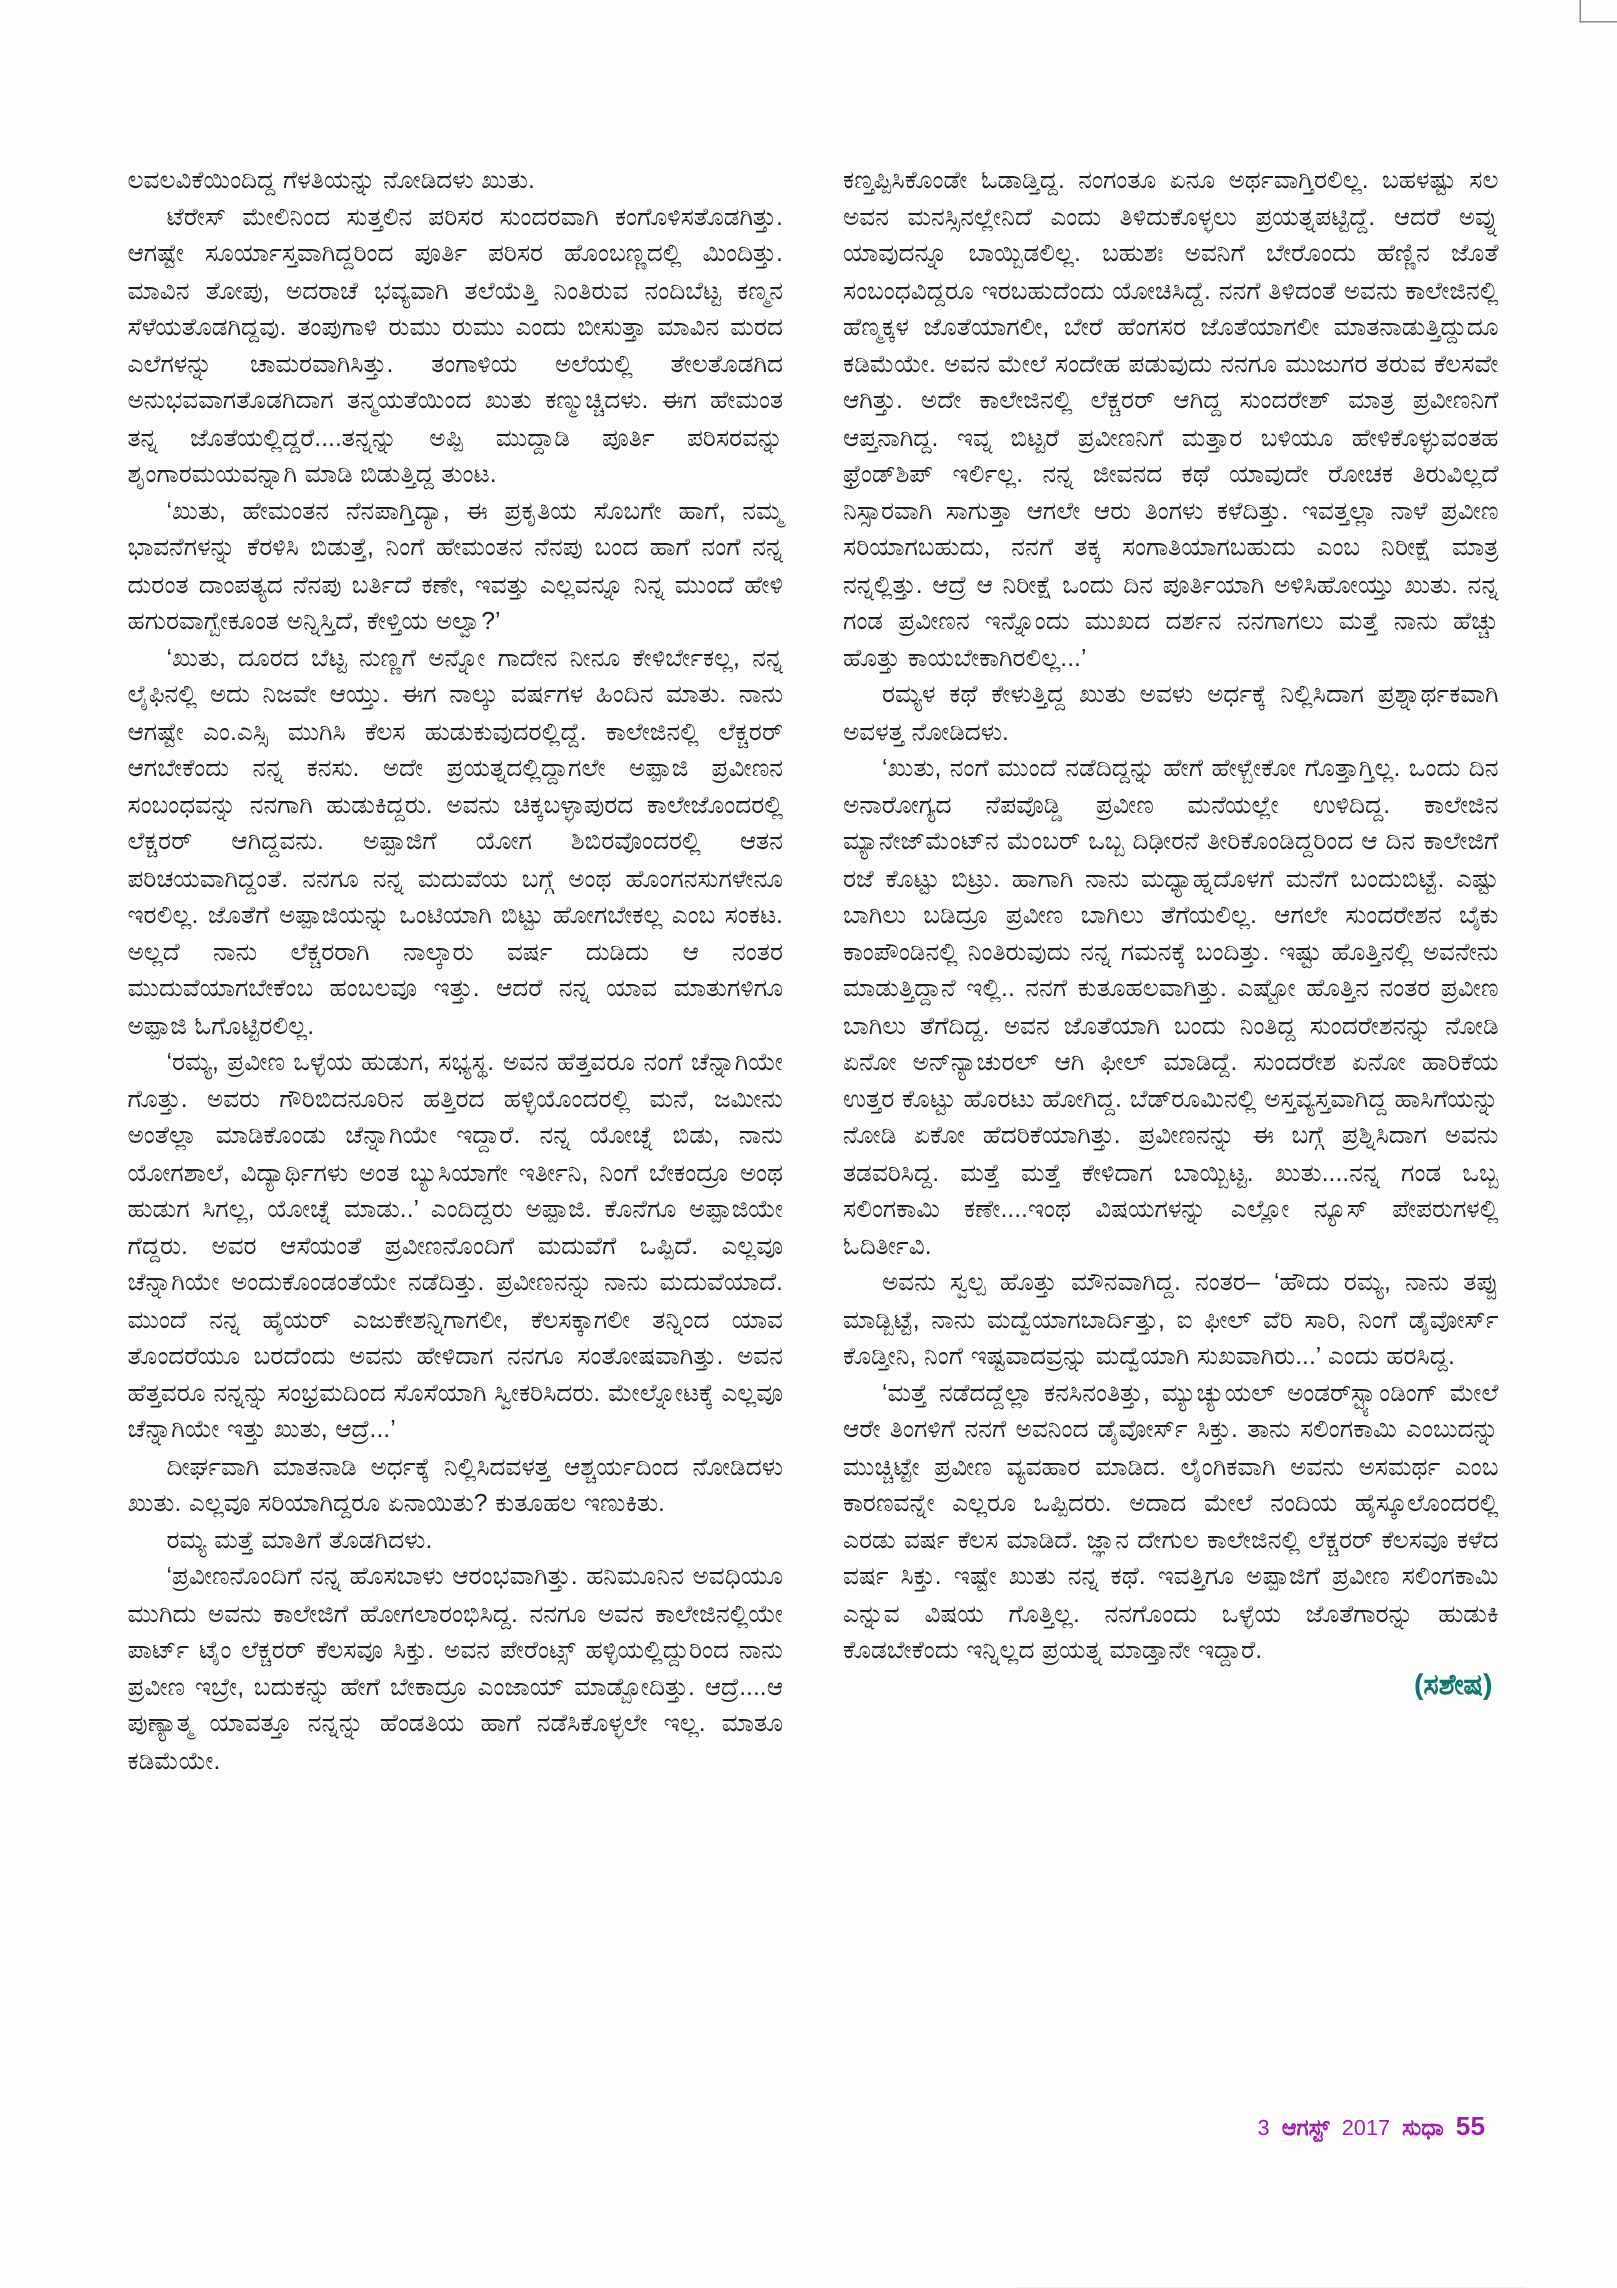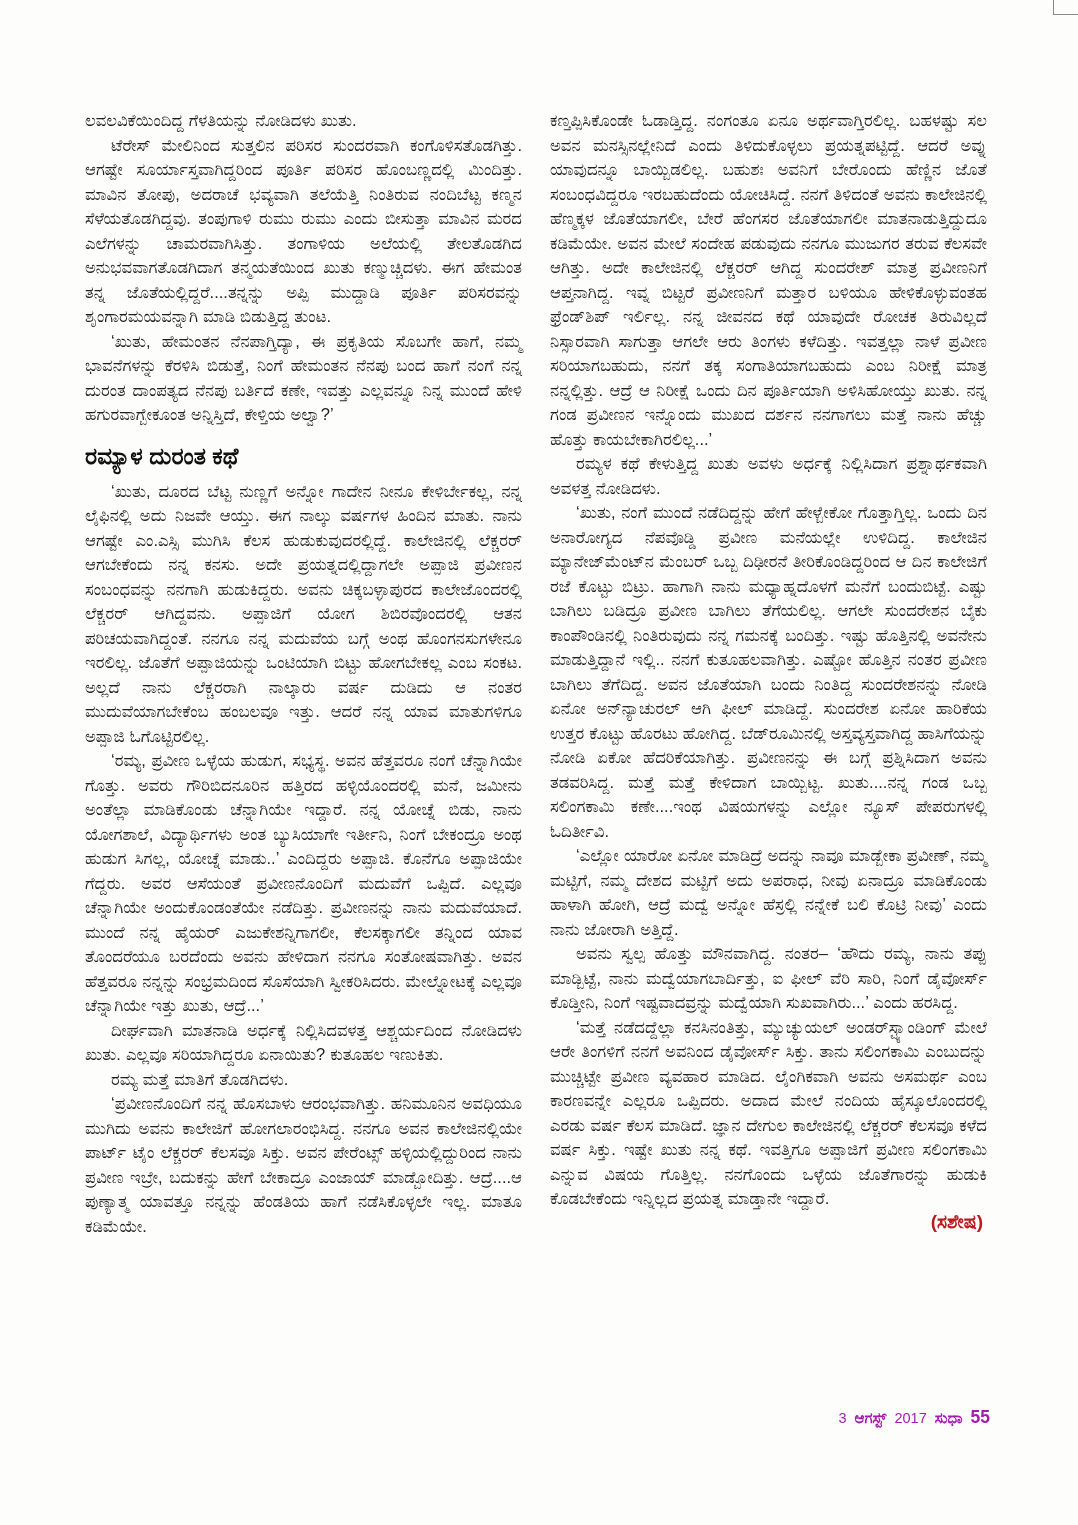--- a/index.html
+++ b/index.html
@@ -26,21 +26,21 @@
     border-left: 1.5px solid #8a8a8a;
     border-bottom: 1.5px solid #8a8a8a;
     box-sizing: border-box;
   }
   .columns {
     position: absolute;
     left: 85px;
     top: 108px;
     width: 902px;
     display: flex;
-    gap: 28px;
+    gap: 40px;
   }
   .col {
     width: 437px;
     flex: 0 0 437px;
   }
   .para {
     margin: 0;
     font-size: 16.5px;
     line-height: 24.5px;
     text-align: justify;
@@ -92,42 +92,40 @@
 
   <div class="columns">
 
     <div class="col">
       <div>
           <p class="para flush">ಲವಲವಿಕೆಯಿಂದಿದ್ದ ಗೆಳತಿಯನ್ನು ನೋಡಿದಳು ಖುತು.</p>
           <p class="para">ಟೆರೇಸ್ ಮೇಲಿನಿಂದ ಸುತ್ತಲಿನ ಪರಿಸರ ಸುಂದರವಾಗಿ ಕಂಗೊಳಿಸತೊಡಗಿತ್ತು. ಆಗಷ್ಟೇ ಸೂರ್ಯಾಸ್ತವಾಗಿದ್ದರಿಂದ ಪೂರ್ತಿ ಪರಿಸರ ಹೊಂಬಣ್ಣದಲ್ಲಿ ಮಿಂದಿತ್ತು. ಮಾವಿನ ತೋಪು, ಅದರಾಚೆ ಭವ್ಯವಾಗಿ ತಲೆಯೆತ್ತಿ ನಿಂತಿರುವ ನಂದಿಬೆಟ್ಟ ಕಣ್ಮನ ಸೆಳೆಯತೊಡಗಿದ್ದವು. ತಂಪುಗಾಳಿ ರುಮು ರುಮು ಎಂದು ಬೀಸುತ್ತಾ ಮಾವಿನ ಮರದ ಎಲೆಗಳನ್ನು ಚಾಮರವಾಗಿಸಿತ್ತು. ತಂಗಾಳಿಯ ಅಲೆಯಲ್ಲಿ ತೇಲತೊಡಗಿದ ಅನುಭವವಾಗತೊಡಗಿದಾಗ ತನ್ಮಯತೆಯಿಂದ ಖುತು ಕಣ್ಮುಚ್ಚಿದಳು. ಈಗ ಹೇಮಂತ ತನ್ನ ಜೊತೆಯಲ್ಲಿದ್ದರೆ....ತನ್ನನ್ನು ಅಪ್ಪಿ ಮುದ್ದಾಡಿ ಪೂರ್ತಿ ಪರಿಸರವನ್ನು ಶೃಂಗಾರಮಯವನ್ನಾಗಿ ಮಾಡಿ ಬಿಡುತ್ತಿದ್ದ ತುಂಟ.</p>
           <p class="para">‘ಖುತು, ಹೇಮಂತನ ನೆನಪಾಗ್ತಿದ್ಯಾ, ಈ ಪ್ರಕೃತಿಯ ಸೊಬಗೇ ಹಾಗೆ, ನಮ್ಮ ಭಾವನೆಗಳನ್ನು ಕೆರಳಿಸಿ ಬಿಡುತ್ತೆ, ನಿಂಗೆ ಹೇಮಂತನ ನೆನಪು ಬಂದ ಹಾಗೆ ನಂಗೆ ನನ್ನ ದುರಂತ ದಾಂಪತ್ಯದ ನೆನಪು ಬರ್ತಿದೆ ಕಣೇ, ಇವತ್ತು ಎಲ್ಲವನ್ನೂ ನಿನ್ನ ಮುಂದೆ ಹೇಳಿ ಹಗುರವಾಗ್ಬೇಕೂಂತ ಅನ್ನಿಸ್ತಿದೆ, ಕೇಳ್ತಿಯ ಅಲ್ವಾ?’</p>
         </div>
 
-      <h2 class="section-heading">ರಮ್ಯಾಳ ದುರಂತ ಕಥೆ</h2>
 
       <div>
           <p class="para">‘ಖುತು, ದೂರದ ಬೆಟ್ಟ ನುಣ್ಣಗೆ ಅನ್ನೋ ಗಾದೇನ ನೀನೂ ಕೇಳಿರ್ಬೇಕಲ್ಲ, ನನ್ನ ಲೈಫಿನಲ್ಲಿ ಅದು ನಿಜವೇ ಆಯ್ತು. ಈಗ ನಾಲ್ಕು ವರ್ಷಗಳ ಹಿಂದಿನ ಮಾತು. ನಾನು ಆಗಷ್ಟೇ ಎಂ.ಎಸ್ಸಿ ಮುಗಿಸಿ ಕೆಲಸ ಹುಡುಕುವುದರಲ್ಲಿದ್ದೆ. ಕಾಲೇಜಿನಲ್ಲಿ ಲೆಕ್ಚರರ್ ಆಗಬೇಕೆಂದು ನನ್ನ ಕನಸು. ಅದೇ ಪ್ರಯತ್ನದಲ್ಲಿದ್ದಾಗಲೇ ಅಪ್ಪಾಜಿ ಪ್ರವೀಣನ ಸಂಬಂಧವನ್ನು ನನಗಾಗಿ ಹುಡುಕಿದ್ದರು. ಅವನು ಚಿಕ್ಕಬಳ್ಳಾಪುರದ ಕಾಲೇಜೊಂದರಲ್ಲಿ ಲೆಕ್ಚರರ್ ಆಗಿದ್ದವನು. ಅಪ್ಪಾಜಿಗೆ ಯೋಗ ಶಿಬಿರವೊಂದರಲ್ಲಿ ಆತನ ಪರಿಚಯವಾಗಿದ್ದಂತೆ. ನನಗೂ ನನ್ನ ಮದುವೆಯ ಬಗ್ಗೆ ಅಂಥ ಹೊಂಗನಸುಗಳೇನೂ ಇರಲಿಲ್ಲ. ಜೊತೆಗೆ ಅಪ್ಪಾಜಿಯನ್ನು ಒಂಟಿಯಾಗಿ ಬಿಟ್ಟು ಹೋಗಬೇಕಲ್ಲ ಎಂಬ ಸಂಕಟ. ಅಲ್ಲದೆ ನಾನು ಲೆಕ್ಚರರಾಗಿ ನಾಲ್ಕಾರು ವರ್ಷ ದುಡಿದು ಆ ನಂತರ ಮುದುವೆಯಾಗಬೇಕೆಂಬ ಹಂಬಲವೂ ಇತ್ತು. ಆದರೆ ನನ್ನ ಯಾವ ಮಾತುಗಳಿಗೂ ಅಪ್ಪಾಜಿ ಓಗೊಟ್ಟಿರಲಿಲ್ಲ.</p>
           <p class="para">‘ರಮ್ಯ, ಪ್ರವೀಣ ಒಳ್ಳೆಯ ಹುಡುಗ, ಸಭ್ಯಸ್ಥ. ಅವನ ಹೆತ್ತವರೂ ನಂಗೆ ಚೆನ್ನಾಗಿಯೇ ಗೊತ್ತು. ಅವರು ಗೌರಿಬಿದನೂರಿನ ಹತ್ತಿರದ ಹಳ್ಳಿಯೊಂದರಲ್ಲಿ ಮನೆ, ಜಮೀನು ಅಂತೆಲ್ಲಾ ಮಾಡಿಕೊಂಡು ಚೆನ್ನಾಗಿಯೇ ಇದ್ದಾರೆ. ನನ್ನ ಯೋಚ್ನೆ ಬಿಡು, ನಾನು ಯೋಗಶಾಲೆ, ವಿದ್ಯಾರ್ಥಿಗಳು ಅಂತ ಬ್ಯುಸಿಯಾಗೇ ಇರ್ತೀನಿ, ನಿಂಗೆ ಬೇಕಂದ್ರೂ ಅಂಥ ಹುಡುಗ ಸಿಗಲ್ಲ, ಯೋಚ್ನೆ ಮಾಡು..’ ಎಂದಿದ್ದರು ಅಪ್ಪಾಜಿ. ಕೊನೆಗೂ ಅಪ್ಪಾಜಿಯೇ ಗೆದ್ದರು. ಅವರ ಆಸೆಯಂತೆ ಪ್ರವೀಣನೊಂದಿಗೆ ಮದುವೆಗೆ ಒಪ್ಪಿದೆ. ಎಲ್ಲವೂ ಚೆನ್ನಾಗಿಯೇ ಅಂದುಕೊಂಡಂತೆಯೇ ನಡೆದಿತ್ತು. ಪ್ರವೀಣನನ್ನು ನಾನು ಮದುವೆಯಾದೆ. ಮುಂದೆ ನನ್ನ ಹೈಯರ್ ಎಜುಕೇಶನ್ನಿಗಾಗಲೀ, ಕೆಲಸಕ್ಕಾಗಲೀ ತನ್ನಿಂದ ಯಾವ ತೊಂದರೆಯೂ ಬರದೆಂದು ಅವನು ಹೇಳಿದಾಗ ನನಗೂ ಸಂತೋಷವಾಗಿತ್ತು. ಅವನ ಹೆತ್ತವರೂ ನನ್ನನ್ನು ಸಂಭ್ರಮದಿಂದ ಸೊಸೆಯಾಗಿ ಸ್ವೀಕರಿಸಿದರು. ಮೇಲ್ನೋಟಕ್ಕೆ ಎಲ್ಲವೂ ಚೆನ್ನಾಗಿಯೇ ಇತ್ತು ಖುತು, ಆದ್ರೆ...’</p>
           <p class="para">ದೀರ್ಘವಾಗಿ ಮಾತನಾಡಿ ಅರ್ಧಕ್ಕೆ ನಿಲ್ಲಿಸಿದವಳತ್ತ ಆಶ್ಚರ್ಯದಿಂದ ನೋಡಿದಳು ಖುತು. ಎಲ್ಲವೂ ಸರಿಯಾಗಿದ್ದರೂ ಏನಾಯಿತು? ಕುತೂಹಲ ಇಣುಕಿತು.</p>
           <p class="para">ರಮ್ಯ ಮತ್ತೆ ಮಾತಿಗೆ ತೊಡಗಿದಳು.</p>
           <p class="para">‘ಪ್ರವೀಣನೊಂದಿಗೆ ನನ್ನ ಹೊಸಬಾಳು ಆರಂಭವಾಗಿತ್ತು. ಹನಿಮೂನಿನ ಅವಧಿಯೂ ಮುಗಿದು ಅವನು ಕಾಲೇಜಿಗೆ ಹೋಗಲಾರಂಭಿಸಿದ್ದ. ನನಗೂ ಅವನ ಕಾಲೇಜಿನಲ್ಲಿಯೇ ಪಾರ್ಟ್ ಟೈಂ ಲೆಕ್ಚರರ್ ಕೆಲಸವೂ ಸಿಕ್ತು. ಅವನ ಪೇರೆಂಟ್ಸ್ ಹಳ್ಳಿಯಲ್ಲಿದ್ದುರಿಂದ ನಾನು ಪ್ರವೀಣ ಇಬ್ರೇ, ಬದುಕನ್ನು ಹೇಗೆ ಬೇಕಾದ್ರೂ ಎಂಜಾಯ್ ಮಾಡ್ಬೋದಿತ್ತು. ಆದ್ರೆ....ಆ ಪುಣ್ಯಾತ್ಮ ಯಾವತ್ತೂ ನನ್ನನ್ನು ಹೆಂಡತಿಯ ಹಾಗೆ ನಡೆಸಿಕೊಳ್ಳಲೇ ಇಲ್ಲ. ಮಾತೂ ಕಡಿಮೆಯೇ.</p>
         </div>
     </div>
 
     <div class="col">
       <div>
           <p class="para flush">ಕಣ್ತಪ್ಪಿಸಿಕೊಂಡೇ ಓಡಾಡ್ತಿದ್ದ. ನಂಗಂತೂ ಏನೂ ಅರ್ಥವಾಗ್ತಿರಲಿಲ್ಲ. ಬಹಳಷ್ಟು ಸಲ ಅವನ ಮನಸ್ಸಿನಲ್ಲೇನಿದೆ ಎಂದು ತಿಳಿದುಕೊಳ್ಳಲು ಪ್ರಯತ್ನಪಟ್ಟಿದ್ದೆ. ಆದರೆ ಅವ್ನು ಯಾವುದನ್ನೂ ಬಾಯ್ಬಿಡಲಿಲ್ಲ. ಬಹುಶಃ ಅವನಿಗೆ ಬೇರೊಂದು ಹೆಣ್ಣಿನ ಜೊತೆ ಸಂಬಂಧವಿದ್ದರೂ ಇರಬಹುದೆಂದು ಯೋಚಿಸಿದ್ದೆ. ನನಗೆ ತಿಳಿದಂತೆ ಅವನು ಕಾಲೇಜಿನಲ್ಲಿ ಹೆಣ್ಮಕ್ಕಳ ಜೊತೆಯಾಗಲೀ, ಬೇರೆ ಹೆಂಗಸರ ಜೊತೆಯಾಗಲೀ ಮಾತನಾಡುತ್ತಿದ್ದುದೂ ಕಡಿಮೆಯೇ. ಅವನ ಮೇಲೆ ಸಂದೇಹ ಪಡುವುದು ನನಗೂ ಮುಜುಗರ ತರುವ ಕೆಲಸವೇ ಆಗಿತ್ತು. ಅದೇ ಕಾಲೇಜಿನಲ್ಲಿ ಲೆಕ್ಚರರ್ ಆಗಿದ್ದ ಸುಂದರೇಶ್ ಮಾತ್ರ ಪ್ರವೀಣನಿಗೆ ಆಪ್ತನಾಗಿದ್ದ. ಇವ್ನ ಬಿಟ್ಟರೆ ಪ್ರವೀಣನಿಗೆ ಮತ್ತಾರ ಬಳಿಯೂ ಹೇಳಿಕೊಳ್ಳುವಂತಹ ಫ್ರೆಂಡ್‌ಶಿಪ್ ಇರ್ಲಿಲ್ಲ. ನನ್ನ ಜೀವನದ ಕಥೆ ಯಾವುದೇ ರೋಚಕ ತಿರುವಿಲ್ಲದೆ ನಿಸ್ಸಾರವಾಗಿ ಸಾಗುತ್ತಾ ಆಗಲೇ ಆರು ತಿಂಗಳು ಕಳೆದಿತ್ತು. ಇವತ್ತಲ್ಲಾ ನಾಳೆ ಪ್ರವೀಣ ಸರಿಯಾಗಬಹುದು, ನನಗೆ ತಕ್ಕ ಸಂಗಾತಿಯಾಗಬಹುದು ಎಂಬ ನಿರೀಕ್ಷೆ ಮಾತ್ರ ನನ್ನಲ್ಲಿತ್ತು. ಆದ್ರೆ ಆ ನಿರೀಕ್ಷೆ ಒಂದು ದಿನ ಪೂರ್ತಿಯಾಗಿ ಅಳಿಸಿಹೋಯ್ತು ಖುತು. ನನ್ನ ಗಂಡ ಪ್ರವೀಣನ ಇನ್ನೊಂದು ಮುಖದ ದರ್ಶನ ನನಗಾಗಲು ಮತ್ತೆ ನಾನು ಹೆಚ್ಚು ಹೊತ್ತು ಕಾಯಬೇಕಾಗಿರಲಿಲ್ಲ...’</p>
           <p class="para">ರಮ್ಯಳ ಕಥೆ ಕೇಳುತ್ತಿದ್ದ ಖುತು ಅವಳು ಅರ್ಧಕ್ಕೆ ನಿಲ್ಲಿಸಿದಾಗ ಪ್ರಶ್ನಾರ್ಥಕವಾಗಿ ಅವಳತ್ತ ನೋಡಿದಳು.</p>
           <p class="para">‘ಖುತು, ನಂಗೆ ಮುಂದೆ ನಡೆದಿದ್ದನ್ನು ಹೇಗೆ ಹೇಳ್ಬೇಕೋ ಗೊತ್ತಾಗ್ತಿಲ್ಲ. ಒಂದು ದಿನ ಅನಾರೋಗ್ಯದ ನೆಪವೊಡ್ಡಿ ಪ್ರವೀಣ ಮನೆಯಲ್ಲೇ ಉಳಿದಿದ್ದ. ಕಾಲೇಜಿನ ಮ್ಯಾನೇಜ್‌ಮೆಂಟ್‌ನ ಮೆಂಬರ್ ಒಬ್ಬ ದಿಢೀರನೆ ತೀರಿಕೊಂಡಿದ್ದರಿಂದ ಆ ದಿನ ಕಾಲೇಜಿಗೆ ರಜೆ ಕೊಟ್ಟು ಬಿಟ್ರು. ಹಾಗಾಗಿ ನಾನು ಮಧ್ಯಾಹ್ನದೊಳಗೆ ಮನೆಗೆ ಬಂದುಬಿಟ್ಟೆ. ಎಷ್ಟು ಬಾಗಿಲು ಬಡಿದ್ರೂ ಪ್ರವೀಣ ಬಾಗಿಲು ತೆಗೆಯಲಿಲ್ಲ. ಆಗಲೇ ಸುಂದರೇಶನ ಬೈಕು ಕಾಂಪೌಂಡಿನಲ್ಲಿ ನಿಂತಿರುವುದು ನನ್ನ ಗಮನಕ್ಕೆ ಬಂದಿತ್ತು. ಇಷ್ಟು ಹೊತ್ತಿನಲ್ಲಿ ಅವನೇನು ಮಾಡುತ್ತಿದ್ದಾನೆ ಇಲ್ಲಿ.. ನನಗೆ ಕುತೂಹಲವಾಗಿತ್ತು. ಎಷ್ಟೋ ಹೊತ್ತಿನ ನಂತರ ಪ್ರವೀಣ ಬಾಗಿಲು ತೆಗೆದಿದ್ದ. ಅವನ ಜೊತೆಯಾಗಿ ಬಂದು ನಿಂತಿದ್ದ ಸುಂದರೇಶನನ್ನು ನೋಡಿ ಏನೋ ಅನ್‌ನ್ಯಾಚುರಲ್ ಆಗಿ ಫೀಲ್ ಮಾಡಿದ್ದೆ. ಸುಂದರೇಶ ಏನೋ ಹಾರಿಕೆಯ ಉತ್ತರ ಕೊಟ್ಟು ಹೊರಟು ಹೋಗಿದ್ದ. ಬೆಡ್‌ರೂಮಿನಲ್ಲಿ ಅಸ್ತವ್ಯಸ್ತವಾಗಿದ್ದ ಹಾಸಿಗೆಯನ್ನು ನೋಡಿ ಏಕೋ ಹೆದರಿಕೆಯಾಗಿತ್ತು. ಪ್ರವೀಣನನ್ನು ಈ ಬಗ್ಗೆ ಪ್ರಶ್ನಿಸಿದಾಗ ಅವನು ತಡವರಿಸಿದ್ದ. ಮತ್ತೆ ಮತ್ತೆ ಕೇಳಿದಾಗ ಬಾಯ್ಬಿಟ್ಟ. ಖುತು....ನನ್ನ ಗಂಡ ಒಬ್ಬ ಸಲಿಂಗಕಾಮಿ ಕಣೇ....ಇಂಥ ವಿಷಯಗಳನ್ನು ಎಲ್ಲೋ ನ್ಯೂಸ್ ಪೇಪರುಗಳಲ್ಲಿ ಓದಿರ್ತೀವಿ.</p>
-          <p class="para">‘ಎಲ್ಲೋ ಯಾರೋ ಏನೋ ಮಾಡಿದ್ರೆ ಅದನ್ನು ನಾವೂ ಮಾಡ್ಬೇಕಾ ಪ್ರವೀಣ್, ನಮ್ಮ ಮಟ್ಟಿಗೆ, ನಮ್ಮ ದೇಶದ ಮಟ್ಟಿಗೆ ಅದು ಅಪರಾಧ, ನೀವು ಏನಾದ್ರೂ ಮಾಡಿಕೊಂಡು ಹಾಳಾಗಿ ಹೋಗಿ, ಆದ್ರೆ ಮದ್ವೆ ಅನ್ನೋ ಹೆಸ್ರಲ್ಲಿ ನನ್ನೇಕೆ ಬಲಿ ಕೊಟ್ರಿ ನೀವು’ ಎಂದು ನಾನು ಜೋರಾಗಿ ಅತ್ತಿದ್ದೆ.</p>
           <p class="para">ಅವನು ಸ್ವಲ್ಪ ಹೊತ್ತು ಮೌನವಾಗಿದ್ದ. ನಂತರ– ‘ಹೌದು ರಮ್ಯ, ನಾನು ತಪ್ಪು ಮಾಡ್ಬಿಟ್ಟೆ, ನಾನು ಮದ್ವೆಯಾಗಬಾರ್ದಿತ್ತು, ಐ ಫೀಲ್ ವೆರಿ ಸಾರಿ, ನಿಂಗೆ ಡೈವೋರ್ಸ್ ಕೊಡ್ತೀನಿ, ನಿಂಗೆ ಇಷ್ಟವಾದವ್ರನ್ನು ಮದ್ವೆಯಾಗಿ ಸುಖವಾಗಿರು...’ ಎಂದು ಹರಸಿದ್ದ.</p>
           <p class="para">‘ಮತ್ತೆ ನಡೆದದ್ದೆಲ್ಲಾ ಕನಸಿನಂತಿತ್ತು, ಮ್ಯುಚ್ಯುಯಲ್ ಅಂಡರ್‌ಸ್ಟ್ಯಾಂಡಿಂಗ್ ಮೇಲೆ ಆರೇ ತಿಂಗಳಿಗೆ ನನಗೆ ಅವನಿಂದ ಡೈವೋರ್ಸ್ ಸಿಕ್ತು. ತಾನು ಸಲಿಂಗಕಾಮಿ ಎಂಬುದನ್ನು ಮುಚ್ಚಿಟ್ಟೇ ಪ್ರವೀಣ ವ್ಯವಹಾರ ಮಾಡಿದ. ಲೈಂಗಿಕವಾಗಿ ಅವನು ಅಸಮರ್ಥ ಎಂಬ ಕಾರಣವನ್ನೇ ಎಲ್ಲರೂ ಒಪ್ಪಿದರು. ಅದಾದ ಮೇಲೆ ನಂದಿಯ ಹೈಸ್ಕೂಲೊಂದರಲ್ಲಿ ಎರಡು ವರ್ಷ ಕೆಲಸ ಮಾಡಿದೆ. ಜ್ಞಾನ ದೇಗುಲ ಕಾಲೇಜಿನಲ್ಲಿ ಲೆಕ್ಚರರ್ ಕೆಲಸವೂ ಕಳೆದ ವರ್ಷ ಸಿಕ್ತು. ಇಷ್ಟೇ ಖುತು ನನ್ನ ಕಥೆ. ಇವತ್ತಿಗೂ ಅಪ್ಪಾಜಿಗೆ ಪ್ರವೀಣ ಸಲಿಂಗಕಾಮಿ ಎನ್ನುವ ವಿಷಯ ಗೊತ್ತಿಲ್ಲ. ನನಗೊಂದು ಒಳ್ಳೆಯ ಜೊತೆಗಾರನ್ನು ಹುಡುಕಿ ಕೊಡಬೇಕೆಂದು ಇನ್ನಿಲ್ಲದ ಪ್ರಯತ್ನ ಮಾಡ್ತಾನೇ ಇದ್ದಾರೆ.</p>
         </div>
 
-      <div class="continuation" style="color: #b91c1c;">(ಸಶೇಷ)</div>
+      <div class="continuation" style="color: #0f766e;">(ಸಶೇಷ)</div>
     </div>
 
   </div>
 
   <div class="footer">
     <span>3</span>
     <span class="bold-part">ಆಗಸ್ಟ್</span>
     <span>2017</span>
     <span class="bold-part">ಸುಧಾ</span>
     <span class="page-num">55</span>

